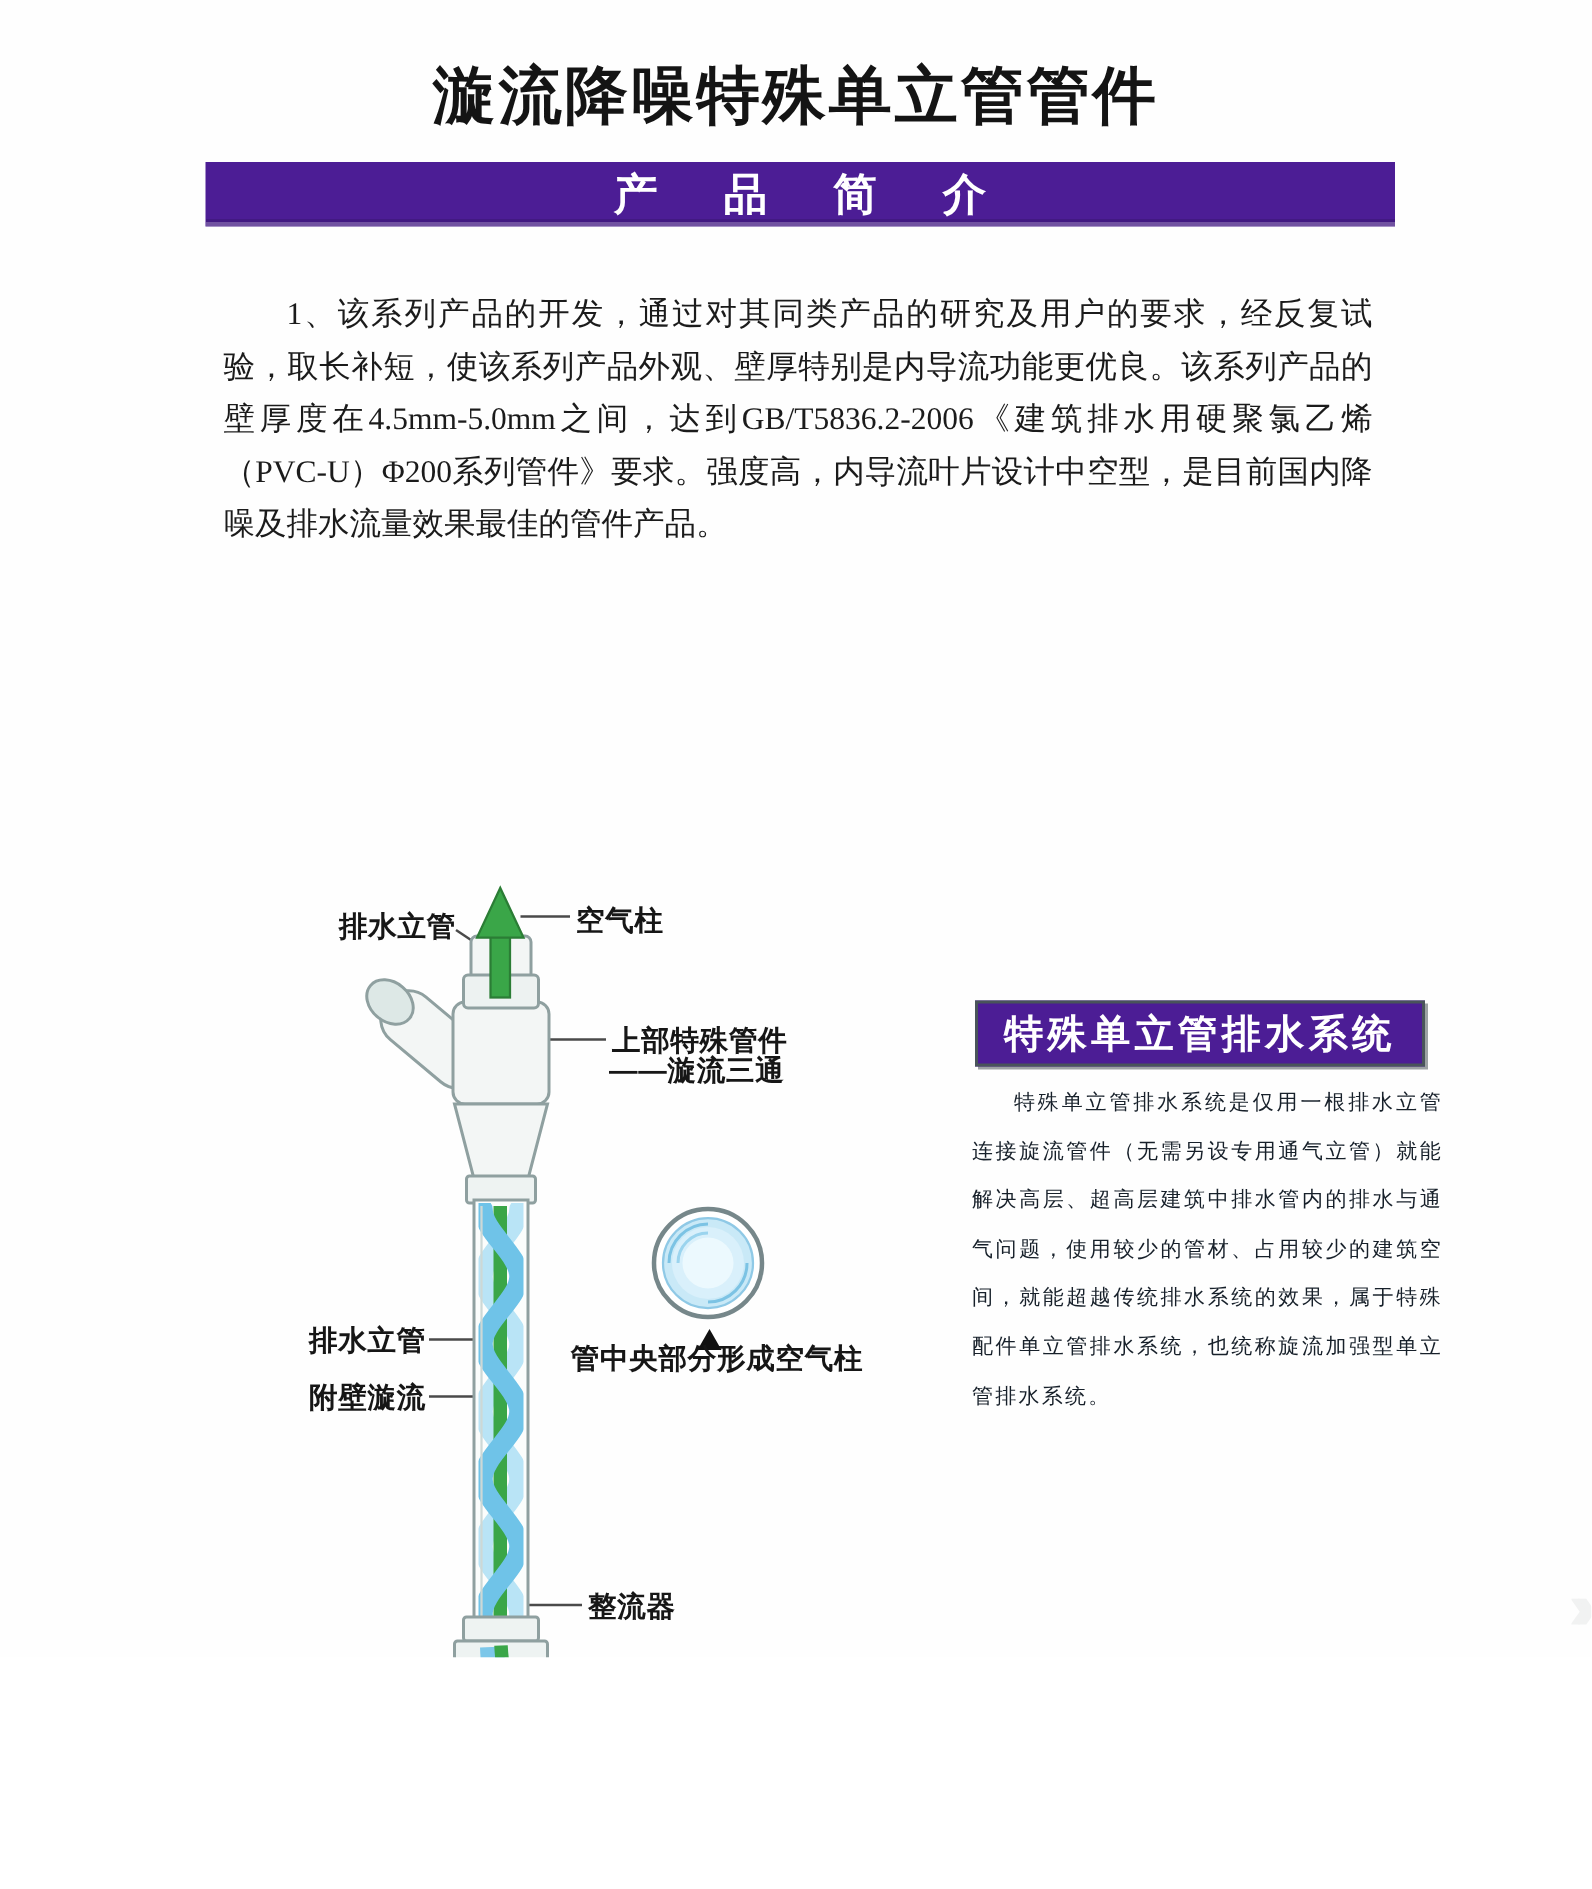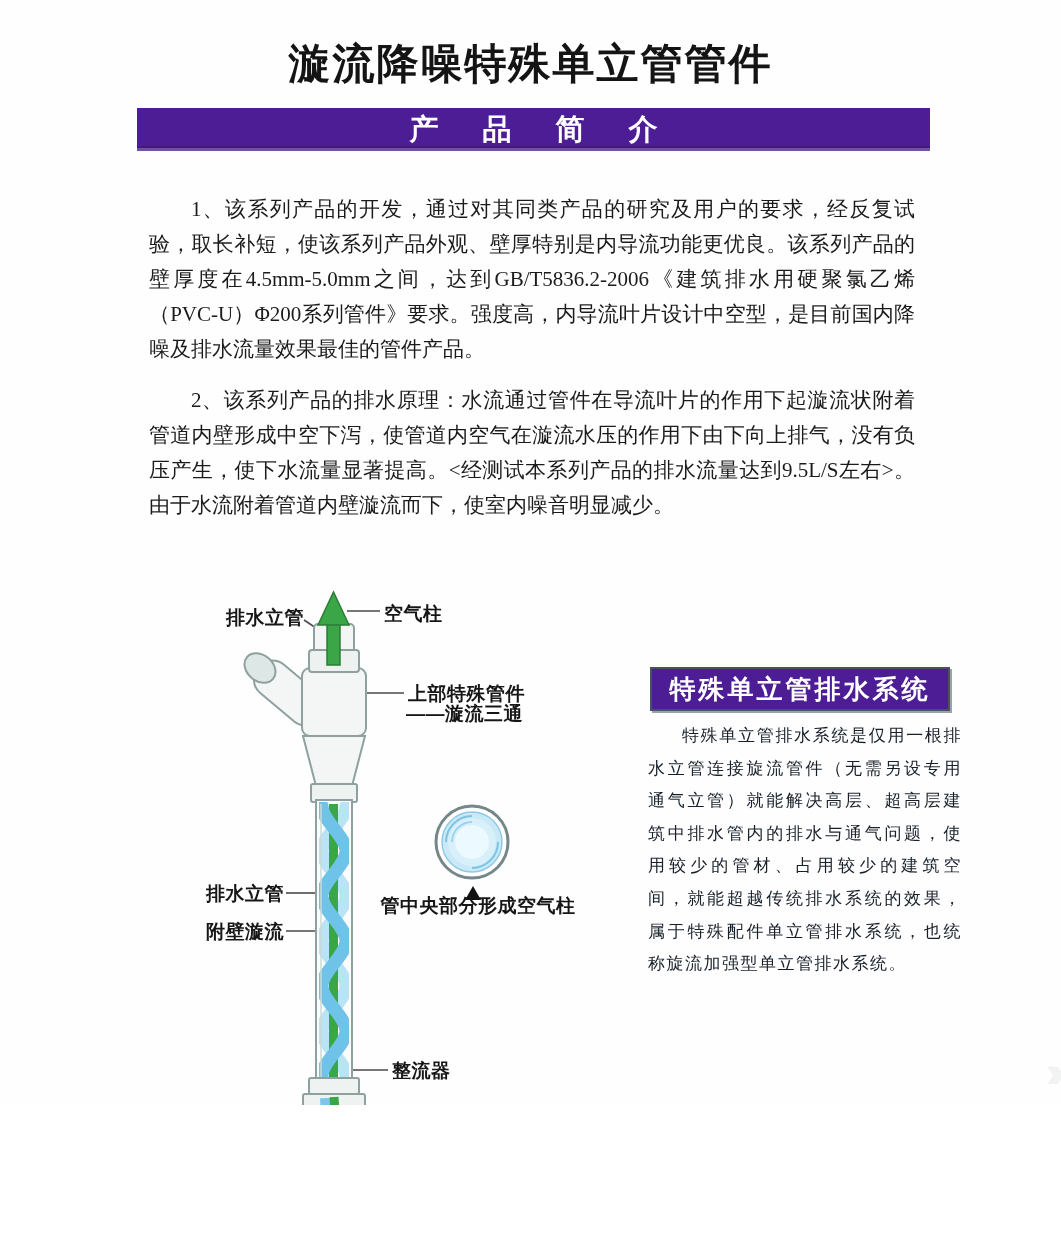--- a/index.html
+++ b/index.html
@@ -14,21 +14,21 @@
   .main-banner{left:137px;top:108px;width:793px;height:43px;font-size:29px;
                letter-spacing:18px;box-shadow:inset 0 -3px 0 rgba(255,255,255,.25), inset 0 -5px 0 rgba(0,0,0,.12);}
   .main-banner span{padding-left:18px;}
   .body-text{position:absolute;left:133px;top:176px;width:798px;font-size:21px;
              line-height:35px;text-align:justify;}
   .body-text p{margin:16px;text-indent:2em;}
   .side-panel{position:absolute;left:645px;top:667px;width:318px;}
   .side-banner{position:absolute;left:5px;top:0;width:296px;height:40px;font-size:26px;
                letter-spacing:3px;border:2px solid #49545a;
                box-shadow:2px 2px 0 rgba(40,50,55,.45);}
-  .side-body{position:absolute;left:3px;top:53px;width:314px;margin:0;font-size:17px;
+  .side-body{position:absolute;left:3px;top:53px;width:314px;margin:0;font-size:14px;
              line-height:32.6px;text-align:justify;text-indent:2em;letter-spacing:1.5px;
              color:#17202a;}
   .diagram{position:absolute;left:100px;top:580px;}
   .dlabel{font:700 19px "Liberation Sans",sans-serif;fill:#161616;letter-spacing:.5px;}
   .dlabel-big{font:700 21px "Liberation Sans",sans-serif;fill:#161616;}
   .leader{stroke:#4a4a4a;stroke-width:1.6;fill:none;}
   .pipe{fill:#f3f6f5;stroke:#8fa0a0;stroke-width:2;}
   .watermark{position:absolute;right:6px;bottom:8px;font:700 44px "Liberation Sans",sans-serif;
              color:#f1f2f2;letter-spacing:-10px;}
 </style>
@@ -38,21 +38,20 @@
 <div class="page">
 
   <h1 class="title">漩流降噪特殊单立管管件</h1>
 
   <div class="banner main-banner">
     <span>产 品 简 介</span>
   </div>
 
   <div class="body-text">
     <p>1、该系列产品的开发，通过对其同类产品的研究及用户的要求，经反复试验，取长补短，使该系列产品外观、壁厚特别是内导流功能更优良。该系列产品的壁厚度在4.5mm-5.0mm之间，达到GB/T5836.2-2006《建筑排水用硬聚氯乙烯（PVC-U）Φ200系列管件》要求。强度高，内导流叶片设计中空型，是目前国内降噪及排水流量效果最佳的管件产品。</p>
-    <p>2、该系列产品的排水原理：水流通过管件在导流叶片的作用下起漩流状附着管道内壁形成中空下泻，使管道内空气在漩流水压的作用下由下向上排气，没有负压产生，使下水流量显著提高。&lt;经测试本系列产品的排水流量达到9.5L/S左右&gt;。由于水流附着管道内壁漩流而下，使室内噪音明显减少。</p>
   </div>
 
   <svg class="diagram" width="520" height="679" viewBox="0 0 520 679" xmlns="http://www.w3.org/2000/svg">
     <defs>
       <clipPath id="pipeclip">
           <rect x="219" y="222" width="30" height="294"></rect>
         </clipPath>
     </defs>
 
     <g>

